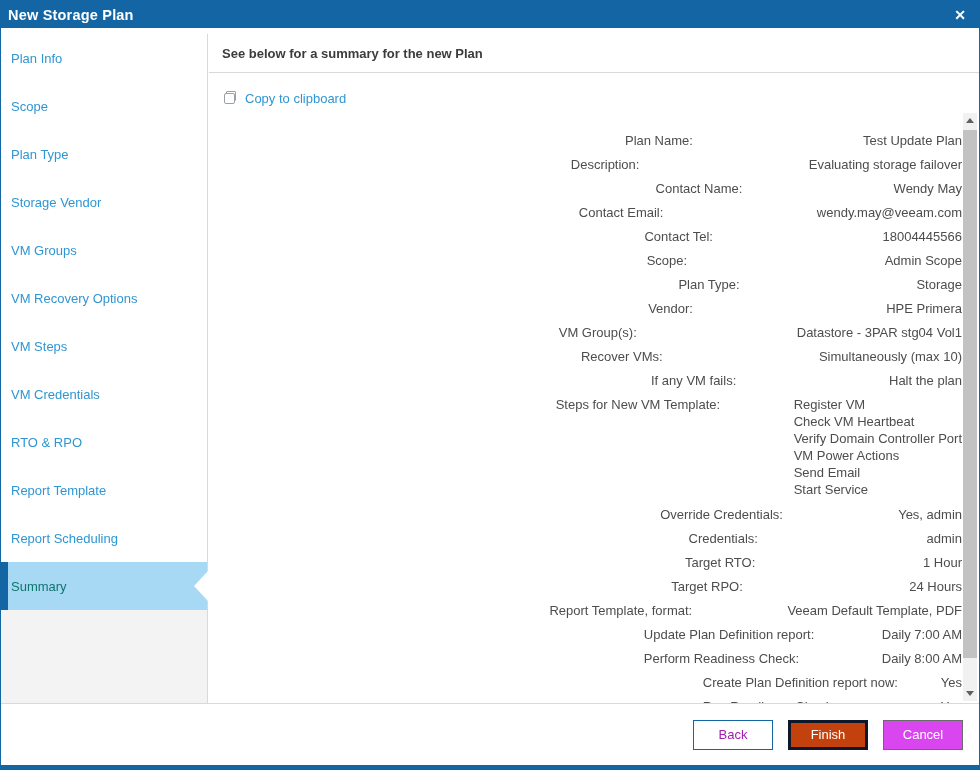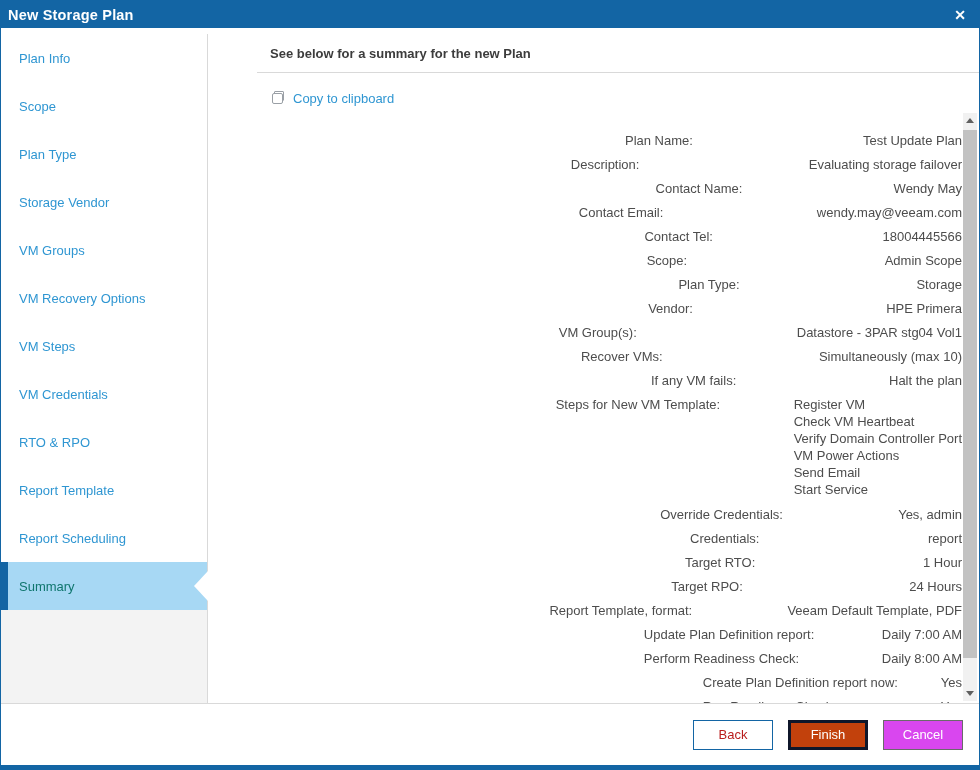--- a/index.html
+++ b/index.html
@@ -13,32 +13,32 @@
   .titlebar { position: absolute; top: 0; left: 0; right: 0; height: 27px;
               background: #1365a4; display: flex; align-items: center; padding-left: 7px; }
   .titlebar .title { color: #fff; font-size: 14.5px; font-weight: bold; letter-spacing: .2px; }
   .close-btn { position: absolute; right: 13px; top: 50%; transform: translateY(-50%);
                color: #fff; font-size: 14px; font-weight: bold; cursor: pointer; line-height: 1; }
 
   
   .sidebar { position: absolute; top: 33px; left: 0; width: 207px; bottom: 66px;
              background: #fff; border-right: 1px solid #d9d9d9; display: flex; flex-direction: column; }
   .side-item { position: relative; height: 48px; display: flex; align-items: center;
-               padding-left: 18px; color: #2f96d2; cursor: pointer; flex: none; }
+               padding-left: 10px; color: #2f96d2; cursor: pointer; flex: none; }
   .side-item.selected { background: #a7d8f4; color: #0f766e; }
   .side-item.selected::before { content: ''; position: absolute; left: 0; top: 0; bottom: 0;
                width: 7px; background: #1365a4; }
   .side-item.selected::after { content: ''; position: absolute; right: -1px; top: 50%;
                transform: translateY(-50%); width: 0; height: 0;
                border-top: 15px solid transparent; border-bottom: 15px solid transparent;
                border-right: 14px solid #fff; z-index: 2; }
   .side-fill { flex: 1; background: #f3f3f3; }
 
   
-  .content { position: absolute; left: 208px; top: 33px; right: 0; bottom: 66px; background: #fff; margin-left: 48px; }
+  .content { position: absolute; left: 208px; top: 33px; right: 0; bottom: 66px; background: #fff; }
   .content-header { position: absolute; top: 0; left: 0; right: 0; height: 39px;
                     border-bottom: 1px solid #d9d9d9; display: flex; align-items: center;
                     padding-left: 13px; font-weight: bold; color: #3c3c3c; }
   .copy-row { position: absolute; top: 52px; left: 13px; height: 24px; display: flex;
               align-items: center; color: #2f96d2; cursor: pointer; }
   .copy-icon { position: relative; width: 16px; height: 16px; display: inline-block; margin-right: 7px; }
   .copy-icon::before { content: ''; position: absolute; top: 1px; right: 2px; width: 8px; height: 8px;
                        border: 1px solid #9aa0a6; border-radius: 1px; }
   .copy-icon::after { content: ''; position: absolute; bottom: 2px; left: 2px; width: 9px; height: 9px;
                       border: 1px solid #9aa0a6; border-radius: 2px; background: #fff; }
@@ -62,21 +62,21 @@
              border-top: 5px solid #606060; }
   .sb-thumb { position: absolute; top: 17px; left: 0; width: 14px; height: 528px;
               background: #c2c2c2; cursor: pointer; }
 
   
   .footer { position: absolute; left: 0; right: 0; bottom: 4px; height: 62px; background: #fff;
             border-top: 1px solid #d9d9d9; display: flex; align-items: center;
             justify-content: flex-end; gap: 15px; padding-right: 16px; }
   .btn { width: 80px; height: 30px; font-family: "Liberation Sans", sans-serif; font-size: 13px;
          cursor: pointer; display: flex; align-items: center; justify-content: center; }
-  .btn-back { background: #fff; border: 1px solid #1365a4; color: #b91c1c; }
+  .btn-back { background: #fff; border: 1px solid #1365a4; color: #a21caf; }
   .btn-finish { background: #c2410c; border: 3px solid #0f172a; color: #fff; }
   .btn-cancel { background: #d946ef; border: 1px solid #6a6a6a; color: #fff; }
 
   .bottombar { position: absolute; left: 0; right: 0; bottom: 0; height: 4px; background: #1365a4; }
 </style>
 </head>
 <body>
 
 <div class="dialog">
 
@@ -189,21 +189,21 @@
               <div>Send Email</div>
               <div>Start Service</div>
             </div>
           </div>
           <div class="srow">
             <div class="slabel">Override Credentials:</div>
             <div class="svalue">Yes, admin</div>
           </div>
           <div class="srow">
             <div class="slabel">Credentials:</div>
-            <div class="svalue">report</div>
+            <div class="svalue">admin</div>
           </div>
           <div class="srow">
             <div class="slabel">Target RTO:</div>
             <div class="svalue">1 Hour</div>
           </div>
           <div class="srow">
             <div class="slabel">Target RPO:</div>
             <div class="svalue">24 Hours</div>
           </div>
           <div class="srow">

